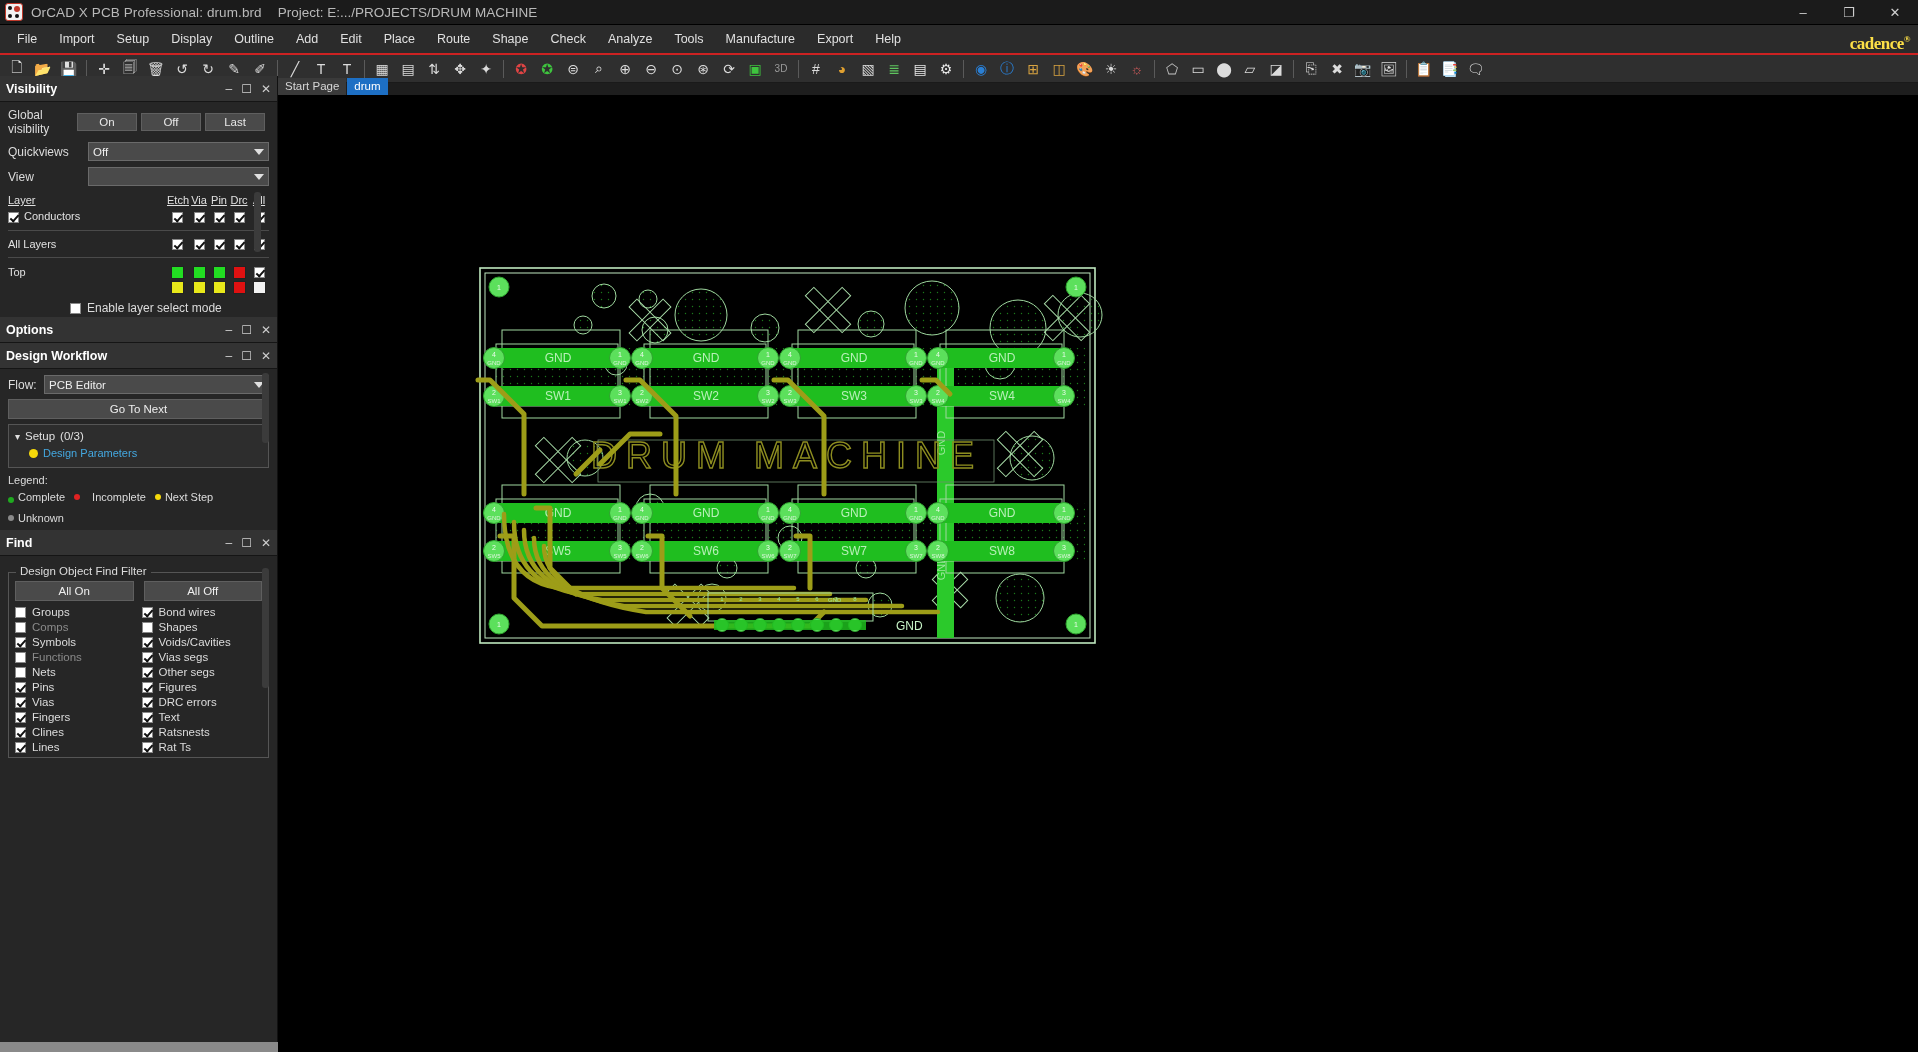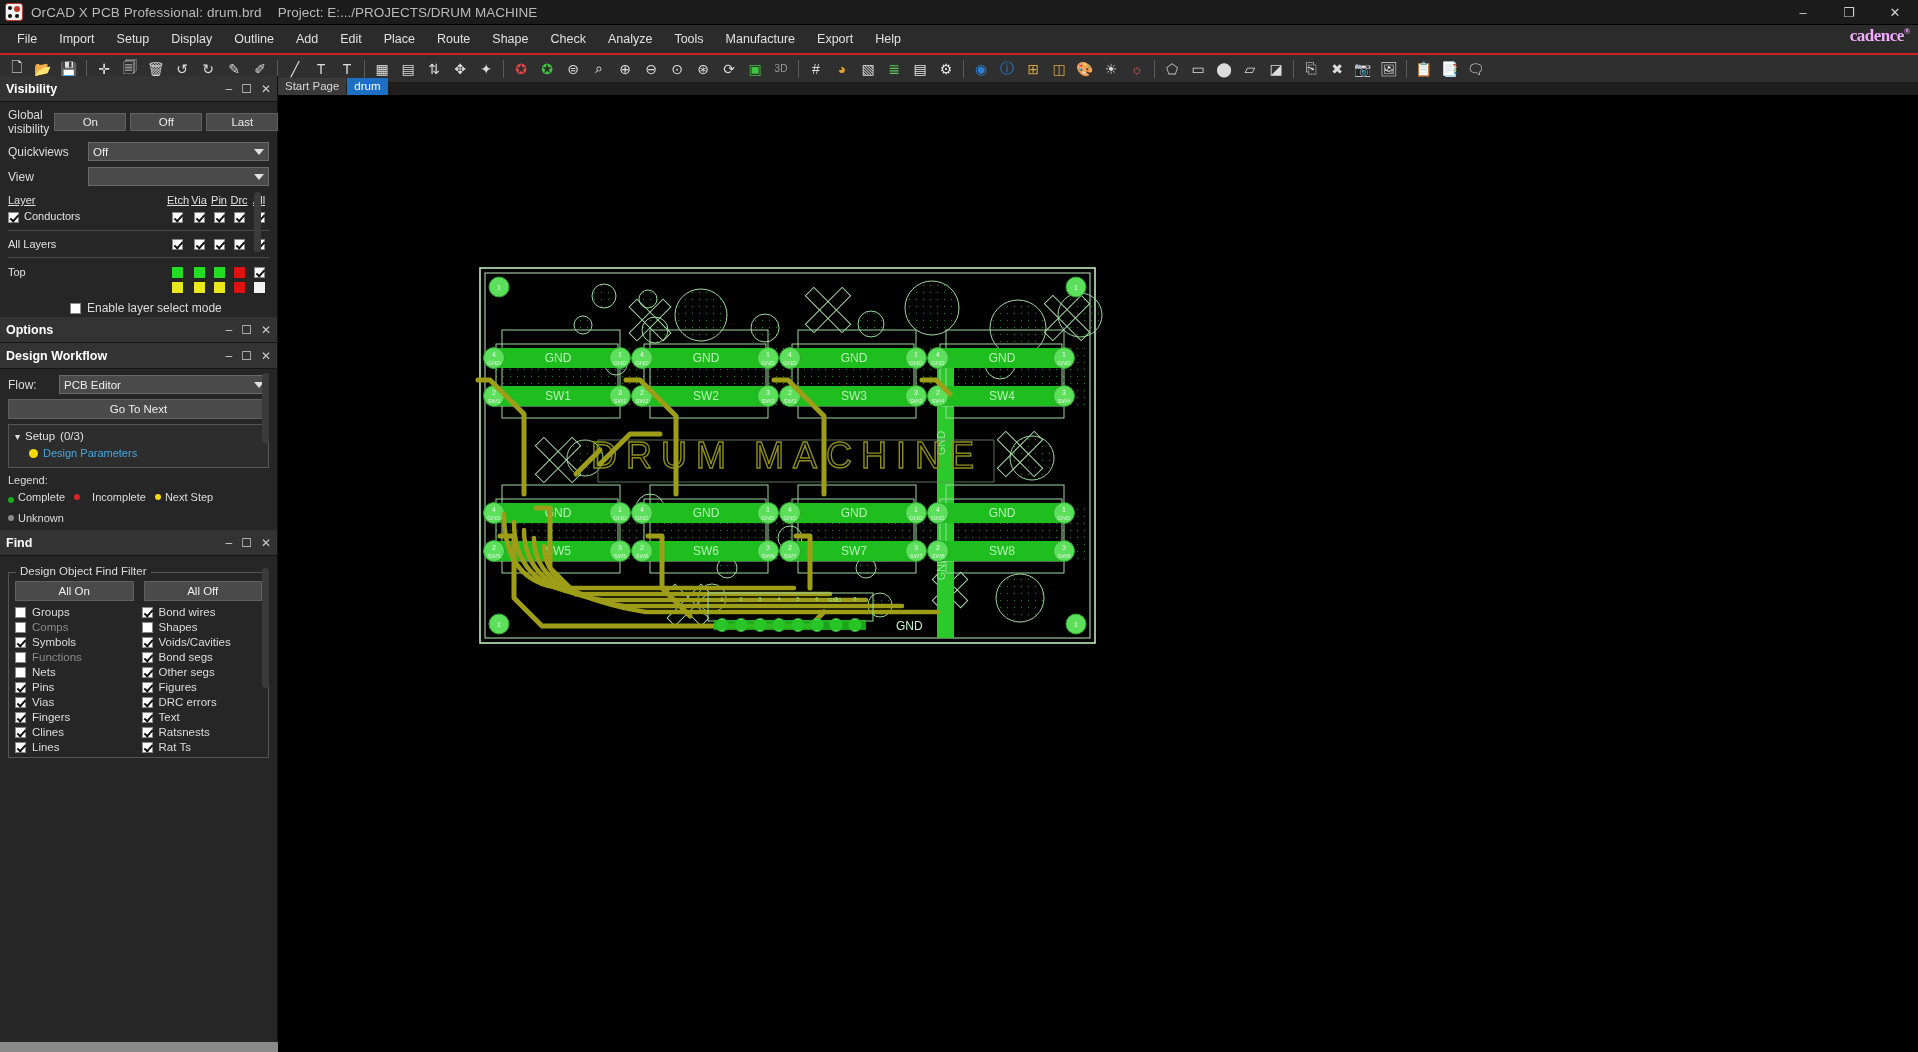--- a/index.html
+++ b/index.html
@@ -31,22 +31,22 @@
     width:46px; height:25px; display:flex; align-items:center; justify-content:center;
     font-size:13px; color:#cfcfcf;
   }
   
   #menubar {
     height:30px; background:#2b2b2b; display:flex; align-items:center;
     padding-left:6px; position:relative; border-bottom:2px solid #cc2222;
   }
   #menubar .mi { font-size:12.5px; color:#e0e0e0; padding:3px 11px; cursor:default; }
   #cadence-logo {
-    position:absolute; right:8px; top:1px; font-size:17px; font-weight:bold;
-    font-family:"Liberation Serif", serif; color:#f0abfc; letter-spacing:-.5px;text-align:center;
+    position:absolute; right:8px; top:9px; font-size:17px; font-weight:bold;
+    font-family:"Liberation Serif", serif; color:#fde047; letter-spacing:-.5px;text-align:center;
   }
   #cadence-logo sup { font-size:9px; vertical-align:super; }
   
   #toolbar {
     height:28px; background:#2f2f2f; display:flex; align-items:center;
     padding-left:4px; border-bottom:1px solid #1a1a1a;
   }
   .tb { width:26px;height:24px;display:flex;align-items:center;justify-content:center;
         font-size:14px; color:#dcdcdc; border-radius:2px; }
   .sep { width:1px;height:18px;background:#5a5a5a;margin:0 4px; }
@@ -66,21 +66,21 @@
     background:#333; border-bottom:1px solid #151515;
   }
   .panel-head .ptitle { font-size:12.5px; font-weight:bold; color:#fff; }
   .panel-head .pbtns { margin-left:auto; display:flex; gap:9px; color:#cfcfcf; font-size:12px; }
   .panel-body { padding:6px 8px; }
   .row { display:flex; align-items:center; margin-bottom:6px; }
   .lbl { font-size:12px; color:#dcdcdc; }
   
   .btn3 {
     background:#4a4a4a; border:1px solid #5f5f5f; color:#e8e8e8;
-    font-size:11.5px; text-align:center; padding:2px 0; width:72px; margin-right:4px;
+    font-size:11.5px; text-align:center; padding:2px 0; width:60px; margin-right:4px;
   }
   .combo {
     background:#4a4a4a; border:1px solid #6a6a6a; height:19px; display:flex;
     align-items:center; padding:0 4px; font-size:11.5px; color:#eee; position:relative;
   }
   .combo .arrow{ position:absolute; right:4px; top:50%; transform:translateY(-50%);
      border-left:5px solid transparent;border-right:5px solid transparent;border-top:6px solid #e0e0e0; }
   
   .lgrid { width:100%; font-size:11px; color:#e0e0e0; border-collapse:collapse; }
   .lgrid th { font-weight:normal; text-decoration:underline; padding:2px 0; text-align:center; width:20px;}
@@ -347,21 +347,21 @@
     <span class="ptitle">Design Workflow</span>
     <span class="pbtns">
       <span>–</span>
       <span>☐</span>
       <span>✕</span>
     </span>
   </div>
   <div class="panel-body" style="position:relative;">
     <div class="row" style="margin-bottom:3px;">
       <span class="lbl" style="width:36px">Flow:</span>
-      <div class="combo" style="flex:1;margin-left:15px;">
+      <div class="combo" style="flex:1;">
         <span>PCB Editor</span>
         <span class="arrow"></span>
       </div>
     </div>
     <div class="wfbtn">Go To Next</div>
     <div class="wfbox">
       <div class="wfitem">
         <span style="font-size:10px;">▾</span>
         <span>Setup</span>
         <span>(0/3)</span>
@@ -436,21 +436,21 @@
           <div class="fitem">
             <span class="cbx on"></span>
             <span>Voids/Cavities</span>
           </div>
           <div class="fitem dim">
             <span class="cbx"></span>
             <span>Functions</span>
           </div>
           <div class="fitem">
             <span class="cbx on"></span>
-            <span>Bond segs</span>
+            <span>Vias segs</span>
           </div>
           <div class="fitem">
             <span class="cbx"></span>
             <span>Nets</span>
           </div>
           <div class="fitem">
             <span class="cbx on"></span>
             <span>Other segs</span>
           </div>
           <div class="fitem">

